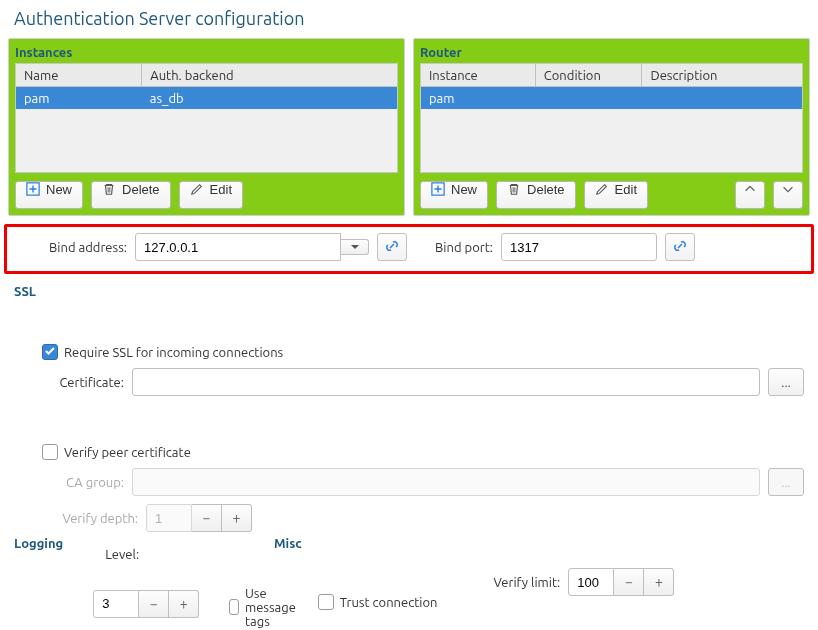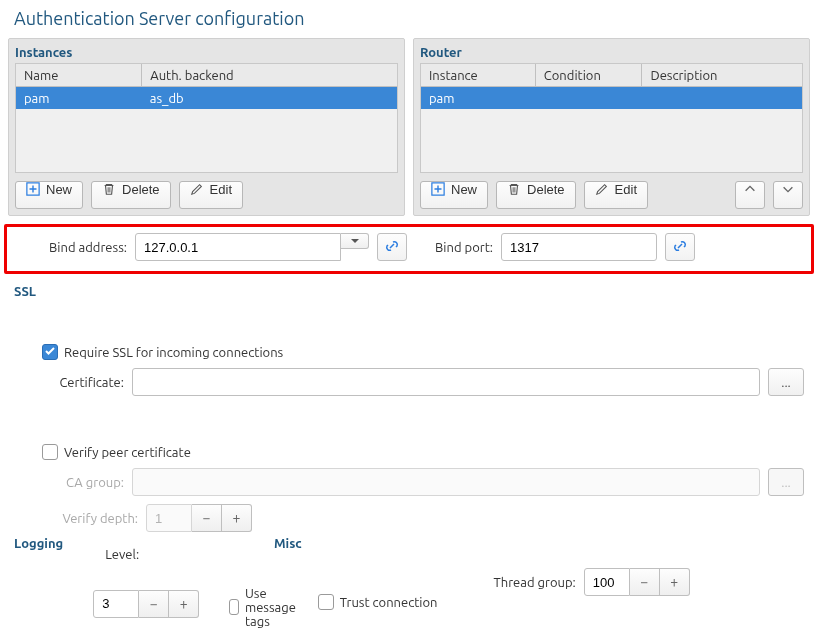--- a/index.html
+++ b/index.html
@@ -20,21 +20,21 @@
   }
   .top-row {
     display: flex;
     gap: 8px;
     padding: 0 8px;
   }
   .pane {
     flex: 1;
     border: 1px solid #cfcfcf;
     border-radius: 2px;
-    background: #e5e5e5;
+    background: #84cc16;
     padding: 6px;
   }
   .pane-title {
     color: #21587f;
     font-weight: 700;
     font-size: 13px;
     margin-bottom: 4px;
   }
   .table {
     width: 100%;
@@ -117,21 +117,21 @@
     height: 28px;
     border: 1px solid #bfbfbf;
     border-radius: 3px;
     padding: 0 8px;
     font-size: 13px;
     background: #fff;
   }
   input.text.disabled { background: #fafafa; color: #b3b3b3; border-color: #d6d6d6; }
   .combo {
     display: inline-flex;
-    align-items: flex-start;
+    align-items: center;
   }
   .combo input.text { border-top-right-radius: 0; border-bottom-right-radius: 0; }
   .combo .combo-btn {
     width: 28px;
     border: 1px solid #bfbfbf;
     border-left: none;
     border-radius: 0 3px 3px 0;
     background: linear-gradient(#fdfdfd,#efefef);
     display: flex; align-items: center; justify-content: center;
     cursor: pointer;
@@ -440,21 +440,21 @@
   </div>
 
   <div class="col" style="flex:1;">
     <div class="section-title">Misc</div>
     <div class="form-row">
       <span class="checkbox">
         <span class="cb"></span>
         <span>Trust connection</span>
       </span>
       <div style="width:40px;"></div>
-      <label class="fld">Thread group:</label>
+      <label class="fld">Verify limit:</label>
       <span class="spin">
         <input class="text" value="100" style="">
         <span class="sbtn">
               <span>−</span>
             </span>
         <span class="sbtn">
               <span>+</span>
             </span>
       </span>
     </div>

